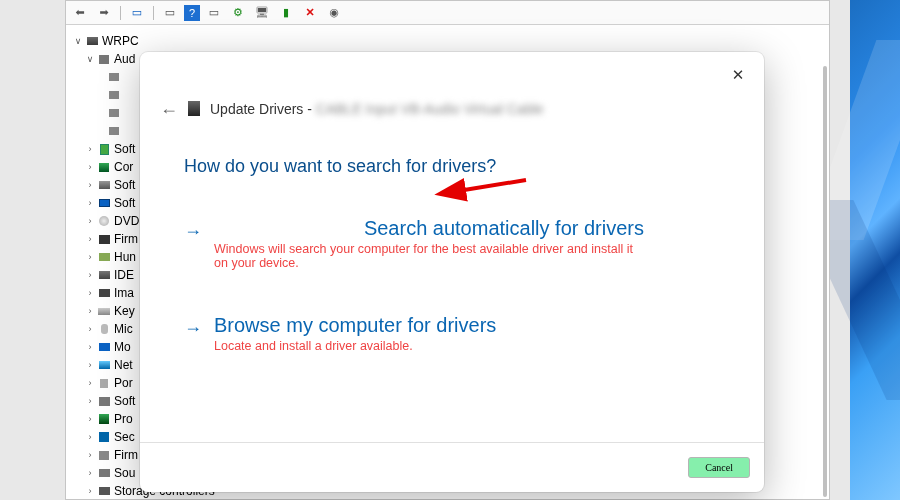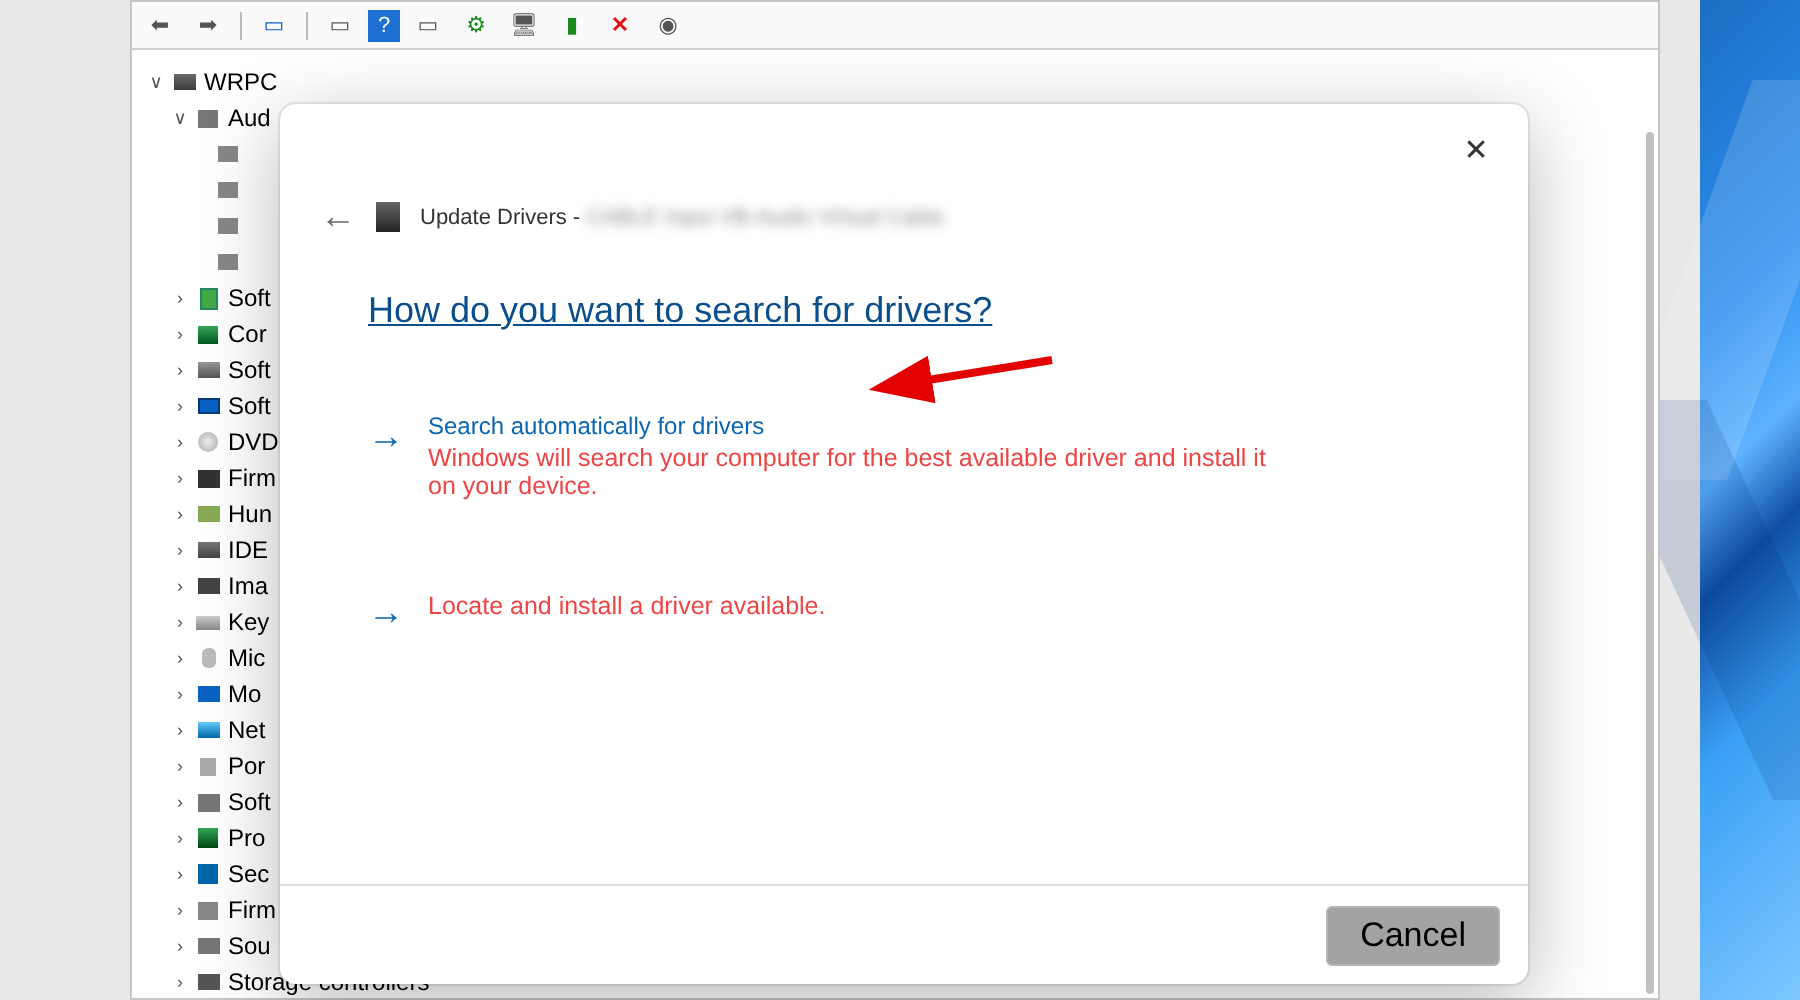--- a/index.html
+++ b/index.html
@@ -74,30 +74,30 @@
     position:absolute; left:140px; top:52px; width:624px; height:440px;
     background:#fff; border-radius:8px;
     box-shadow: 0 10px 40px rgba(0,0,0,0.28), 0 0 0 1px rgba(0,0,0,0.08);
     display:flex; flex-direction:column;
   }
   .dlg-head { height:46px; display:flex; align-items:center; padding:0 12px; }
   .close-x { margin-left:auto; width:28px; height:28px; display:flex; align-items:center; justify-content:center; font-size:15px; color:#333; cursor:pointer;}
   .dlg-title-row { display:flex; align-items:center; padding:0 20px 4px 20px; gap:10px;}
   .back-arr { font-size:18px; color:#666; }
   .title-ico { width:12px; height:15px; background:linear-gradient(#666,#222);}
-  .dlg-title { font-size:11px; color:#333; }
+  .dlg-title { font-size:14px; color:#333; }
   .dlg-title .blur { filter: blur(3px); color:#888;}
   .dlg-body { flex:1; padding: 8px 36px 0 44px; position:relative;}
-  .dlg-q { color:#0a4e8c; font-size:18px; margin-top:14px; margin-bottom:36px;text-decoration:underline;}
+  .dlg-q { color:#0a4e8c; font-size:18px; margin-top:25px; margin-bottom:36px;}
   .opt { display:flex; align-items:flex-start; gap:12px; padding:4px 0 24px 0; cursor:pointer;}
   .opt .arrow { color:#0a66b2; font-size:18px; margin-top:2px;}
-  .opt .body .t { color:#0a66b2; font-size:12px;}
+  .opt .body .t { color:#0a66b2; font-size:20px;text-align:right;}
   .opt .body .d { color:#ef4444; font-size:12.5px; max-width:430px; margin-top:2px;}
   .dlg-foot { height:50px; display:flex; align-items:center; justify-content:flex-end; padding:0 14px; border-top:1px solid #e0e0e0;}
-  .btn-cancel { background:#a3a3a3; border:1px solid #b5b5b5; border-radius:3px; padding:4px 16px; font-size:17px; cursor:pointer;}
+  .btn-cancel { background:#86efac; border:1px solid #b5b5b5; border-radius:3px; padding:4px 16px; font-size:10px; cursor:pointer;font-family:Liberation Serif, serif;}
 
   
   .red-arrow { position:absolute; left:450px; top:176px; width:80px; height:22px; pointer-events:none;}
   .red-arrow svg { overflow:visible; }
 </style>
 </head>
 <body>
 
 <div class="wallpaper"></div>
 
@@ -317,20 +317,21 @@
       <span class="arrow">→</span>
       <div class="body">
         <div class="t">Search automatically for drivers</div>
         <div class="d">Windows will search your computer for the best available driver and install it on your device.</div>
       </div>
     </div>
 
     <div class="opt" style="padding-top:20px;">
       <span class="arrow">→</span>
       <div class="body">
+        <div class="t">Browse my computer for drivers</div>
         <div class="d">Locate and install a driver available.</div>
       </div>
     </div>
   </div>
   <div class="dlg-foot">
     <button class="btn-cancel">Cancel</button>
   </div>
 </div>
 
 <div class="red-arrow">

